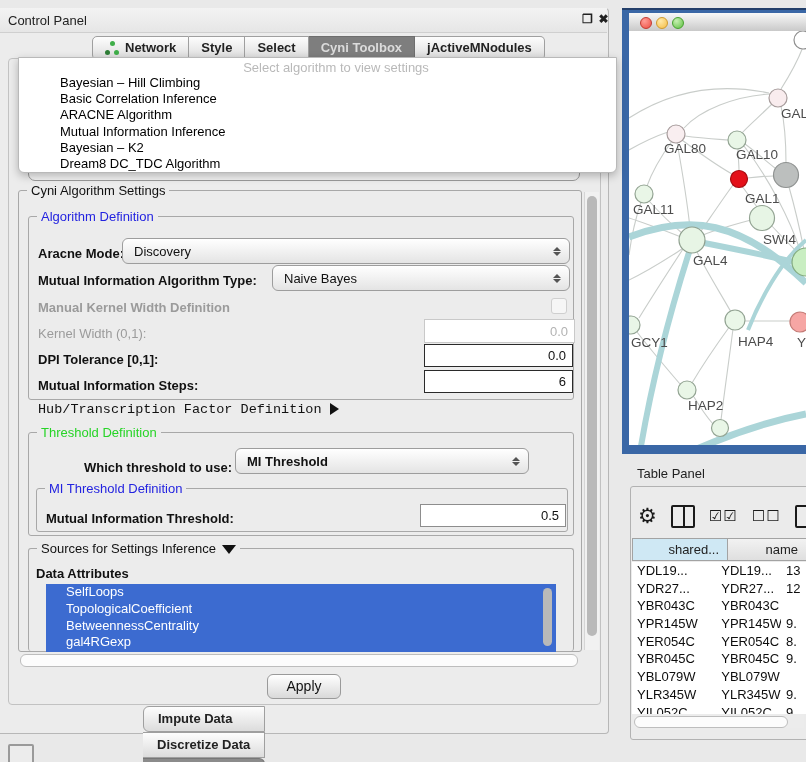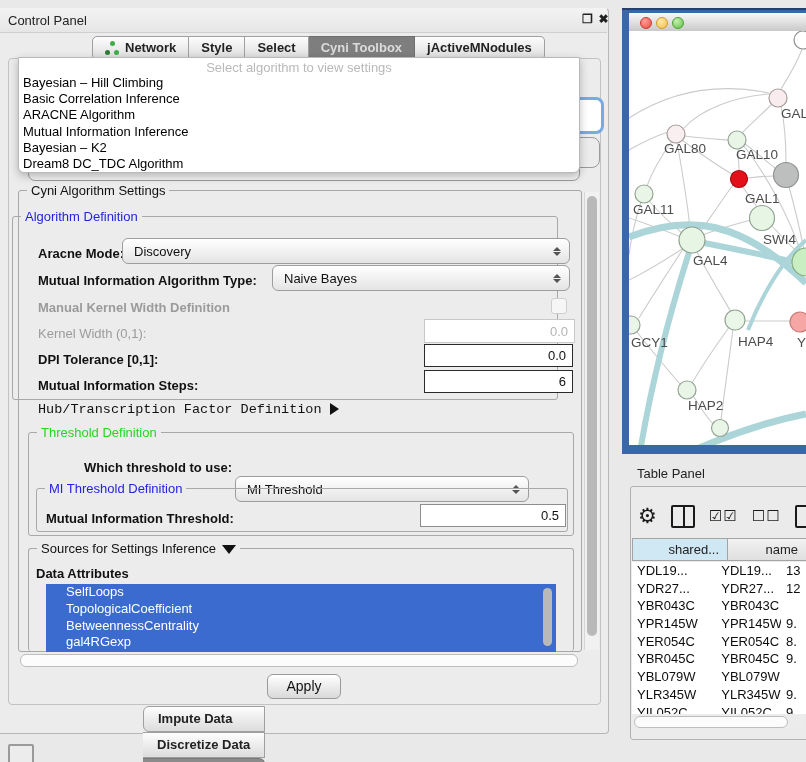--- a/index.html
+++ b/index.html
@@ -23,21 +23,21 @@
   .tab{height:22px;line-height:22px;padding:0 12px;background:linear-gradient(#fdfdfd,#dcdcdc);
        border:1px solid #9f9f9f;border-left:none;font-weight:bold;font-size:13px;color:#222;
        display:flex;align-items:center;gap:5px;}
   .tab.first{border-left:1px solid #9f9f9f;border-radius:5px 0 0 5px;}
   .tab.last{border-radius:0 5px 5px 0;}
   .tab.selected{background:#7e7e7e;color:#dcdcdc;border-color:#6e6e6e;}
 
   
   .dd-overlay{left:18px;top:57px;width:560px;height:114px;background:#ffffff;
               border:1px solid #b9b9b9;border-radius:0 0 6px 6px;z-index:30;
-              box-shadow:0 3px 8px rgba(0,0,0,.25);overflow:hidden;}
+              box-shadow:0 3px 8px rgba(0,0,0,.25);overflow:hidden;padding-left:37px;}
   .dd-placeholder{text-align:center;color:#b9b9b9;font-size:13px;padding-top:2px;height:15px;}
   .dd-item{padding:0 4px;height:16.2px;line-height:16.2px;font-size:13px;color:#000;white-space:nowrap;}
   .dd-bold{font-weight:normal;}
 
   
   .combo-behind{left:28px;top:151px;width:550px;height:28px;background:#f2f2f2;
                 border:1px solid #9a9a9a;border-radius:7px;z-index:2;}
   .combo-behind span{position:absolute;left:16px;top:6px;color:#9a9a9a;font-size:13px;}
   .frag-blue{left:540px;top:97px;width:58px;height:31px;background:#fff;border:3px solid #7aa9e0;
              border-radius:8px;z-index:2;}
@@ -190,21 +190,21 @@
   </div>
 
   <div class="abs groupbox" style="left:18px;top:190px;width:562px;height:460px;">
     <span class="gb-title">Cyni Algorithm Settings</span>
   </div>
 
   <div class="abs vscroll-track" style="left:584px;top:192px;width:14px;height:458px;">
     <div class="vthumb" style="position:absolute;left:2px;top:4px;width:10px;height:440px;"></div>
   </div>
 
-  <div class="abs groupbox" style="left:12px;top:216px;width:544px;height:182px;">
+  <div class="abs groupbox" style="left:28px;top:216px;width:544px;height:182px;">
     <span class="gb-title blue">Algorithm Definition</span>
   </div>
   <div class="abs flabel b" style="left:38px;top:246px;">Aracne Mode:</div>
   <div class="abs combo" style="left:122px;top:238px;width:446px;">
     <span class="ctext">Discovery</span>
     <span class="carrows">
         <i class="up"></i>
         <i class="dn"></i>
       </span>
   </div>
@@ -232,21 +232,21 @@
   </div>
 
   <div class="abs flabel" style="left:38px;top:402px;font-size:13.5px;font-family:Liberation Mono, monospace;">
     <span>Hub/Transcription Factor Definition</span><span class="tri-right"></span>
   </div>
 
   <div class="abs groupbox" style="left:28px;top:432px;width:544px;height:102px;">
     <span class="gb-title green">Threshold Definition</span>
   </div>
   <div class="abs flabel b" style="left:84px;top:460px;">Which threshold to use:</div>
-  <div class="abs combo" style="left:235px;top:476px;width:292px;">
+  <div class="abs combo" style="left:235px;top:448px;width:292px;font-weight:bold;">
     <span class="ctext">MI Threshold</span>
     <span class="carrows">
         <i class="up"></i>
         <i class="dn"></i>
       </span>
   </div>
   <div class="abs groupbox" style="left:36px;top:488px;width:530px;height:42px;">
     <span class="gb-title blue">MI Threshold Definition</span>
   </div>
   <div class="abs flabel b" style="left:46px;top:511px;">Mutual Information Threshold:</div>

